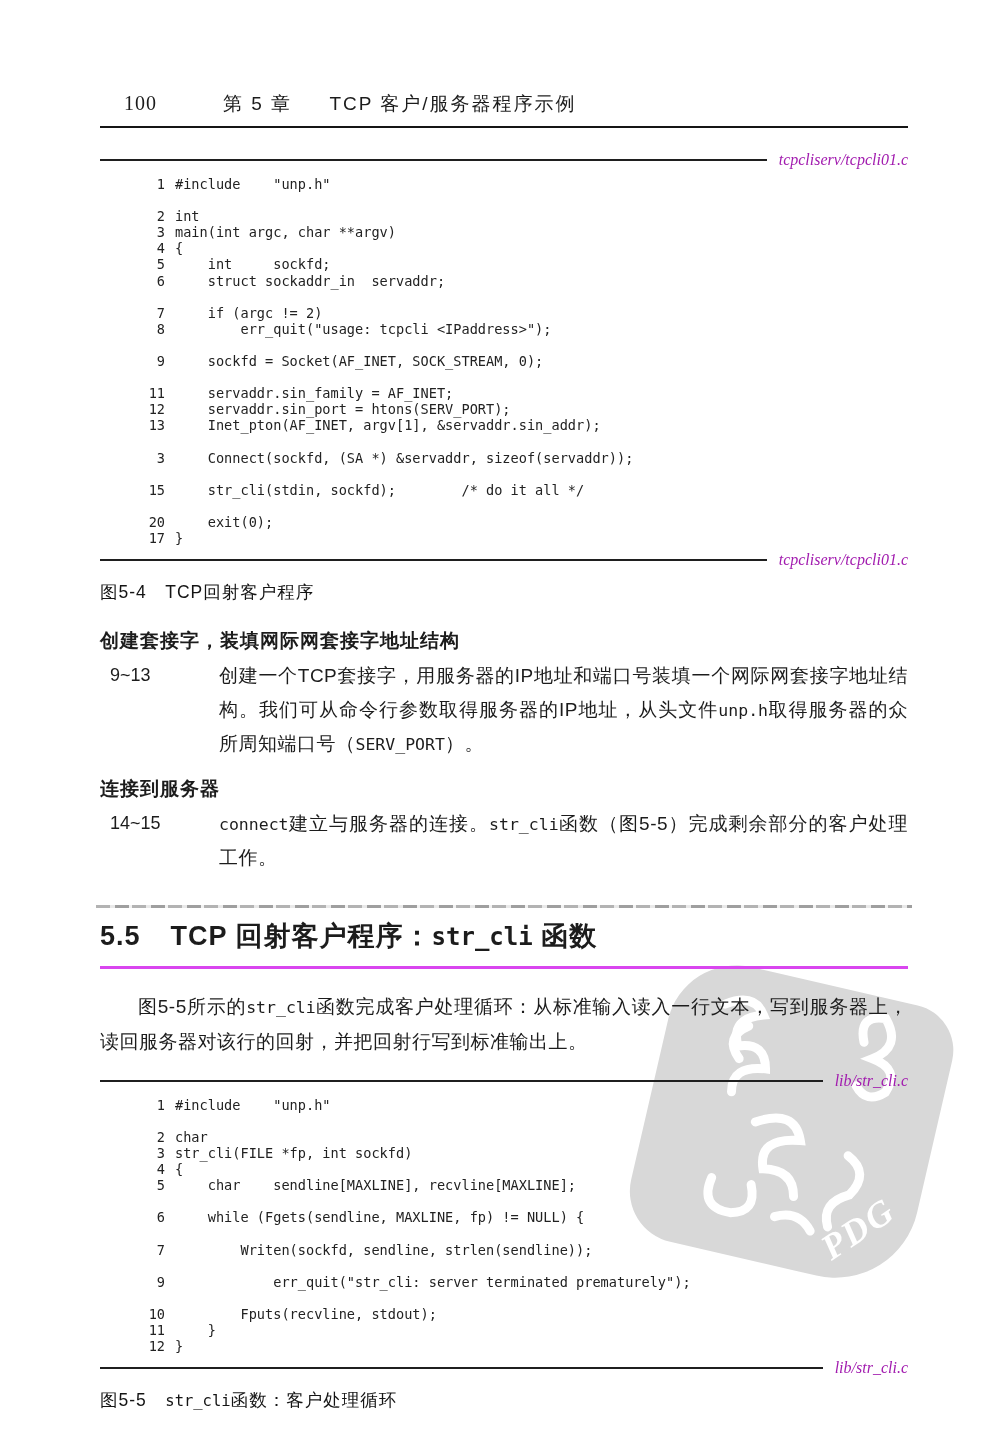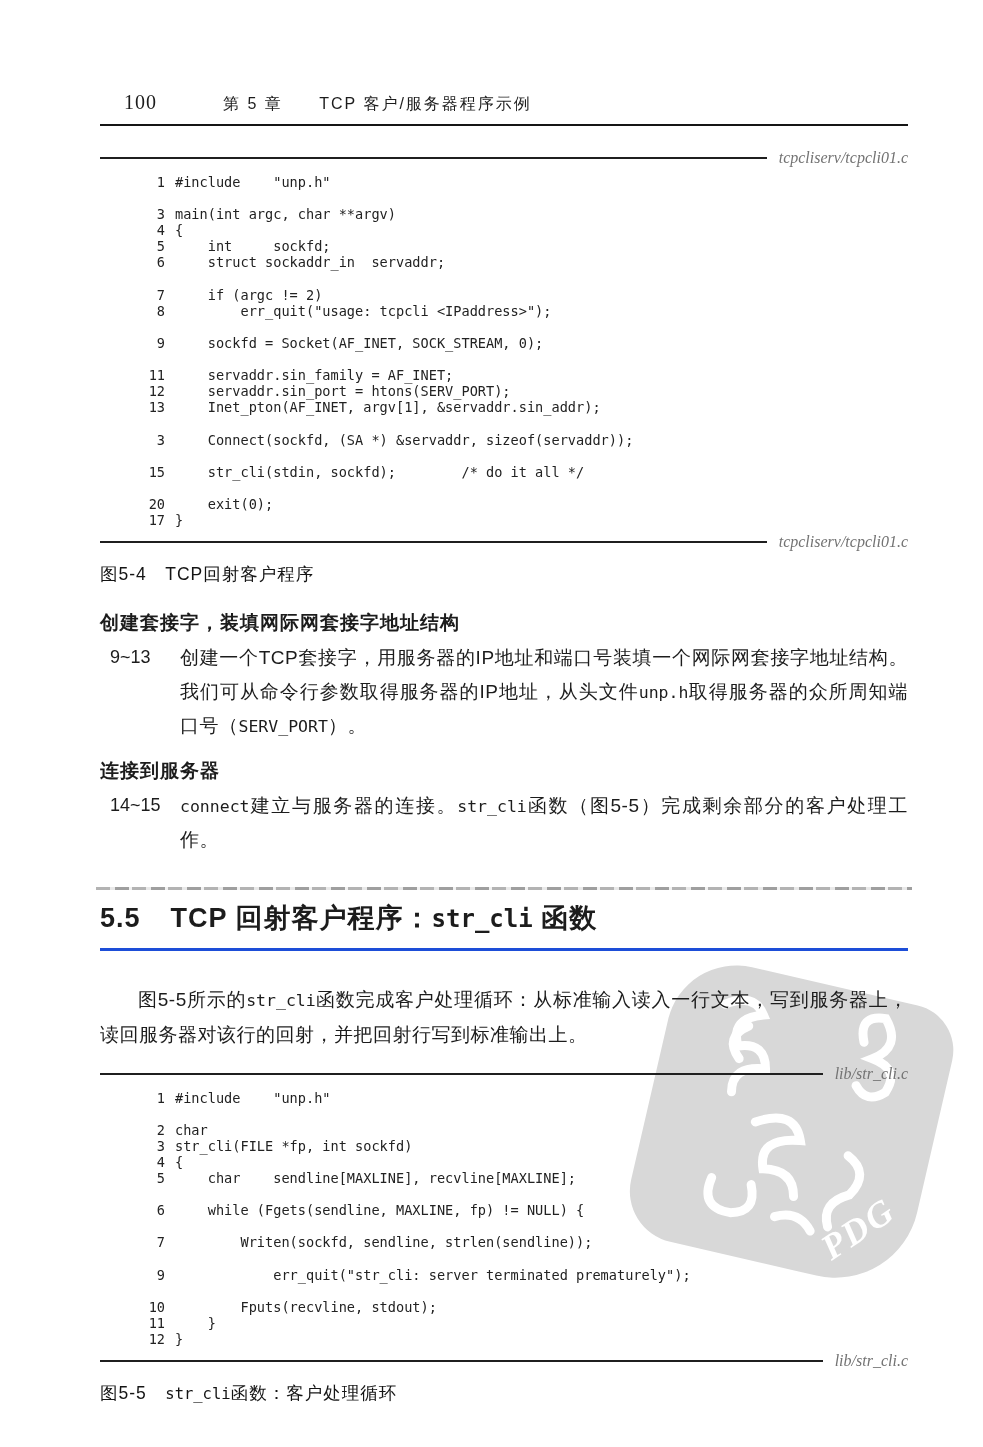--- a/index.html
+++ b/index.html
@@ -22,34 +22,34 @@
     margin-top:84px;
     display:flex; align-items:baseline;
     border-bottom:2px solid #151515;
     padding-bottom:9px;
   }
   .page-num {
     font-family:"Liberation Serif", serif;
     font-size:20px; margin-left:24px; margin-right:66px;
     letter-spacing:1px;
   }
-  .chapter-title { font-size:16px; letter-spacing:2px; }
+  .chapter-title { font-size:19px; letter-spacing:2px; }
   .chapter-title .t2 { margin-left:30px; }
 
   
   .listing { margin-top:22px; }
   .listing-rule {
     display:flex; align-items:center; height:20px;
   }
   .listing-rule .rule {
     flex:1; height:2px; background:#1f1f1f;
   }
   .listing-rule .src {
     font-family:"Liberation Serif", serif;
-    font-style:italic; font-size:16px; color:#737373;
+    font-style:italic; font-size:16px; color:#a21caf;
     margin-left:12px; white-space:nowrap;
   }
   .code-block { padding:6px 0 4px 37px; }
   .code-line {
     height:16.1px; line-height:16.1px;
     font-family:"DejaVu Sans Mono", monospace;
     font-size:13.6px; color:#222;
     white-space:pre;
   }
   .code-line .ln {
@@ -68,49 +68,49 @@
     font-size:19px; font-weight:bold; letter-spacing:1px;
     margin-top:10px; line-height:33px;
   }
   .note-row { display:flex; margin-top:2px; }
   .note-label {
     flex:0 0 80px; padding-left:10px;
     font-size:18px; line-height:33px;
   }
   .note-body {
     flex:1; font-size:19px; line-height:33.5px;
-    text-align:justify; letter-spacing:0.5px;
+    text-align:justify; letter-spacing:0.5px;margin-left:39px;
   }
   .mono {
     font-family:"DejaVu Sans Mono", monospace;
     font-size:16.5px; letter-spacing:0;
   }
 
   
   .section-heading {
     margin-top:34px;
-    border-bottom:3px solid #1d4ed8;
+    border-bottom:3px solid #d946ef;
     padding:9px 0 12px 0;
     position:relative;
     display:flex; align-items:baseline;
     font-weight:bold; font-size:27px; letter-spacing:1px;
   }
   .section-heading::before {
     content:""; position:absolute; left:-4px; right:-4px; top:-4px; height:3px;
     background:repeating-linear-gradient(90deg,#b3b3b3 0 14px,#e9e9e9 14px 19px,#9f9f9f 19px 33px,#f2f2f2 33px 36px);
   }
   .sec-num { margin-right:30px; }
   .sec-title .mono-bold {
     font-family:"DejaVu Sans Mono", monospace;
     font-weight:bold; font-size:24px; letter-spacing:0;
   }
 
   
   .intro-para {
-    margin-top:32px;
+    margin-top:21px;
     font-size:19px; line-height:34px;
     text-align:justify; letter-spacing:0.5px;
     text-indent:2em;
   }
 
   
   .watermark {
     position:absolute; left:648px; top:980px;
     width:286px; height:286px; z-index:0;
     background:#d8d8d8;
@@ -159,20 +159,21 @@
 
     <div class="listing">
       <div class="listing-rule">
         <span class="rule"></span>
         <span class="src">tcpcliserv/tcpcli01.c</span>
       </div>
       <div class="code-block">
 
       <div class="code-line"><span class="ln">1</span><span class="ct">#include    "unp.h"</span></div>
           <div class="code-line"><span class="ln"></span><span class="ct"></span></div>
+          <div class="code-line"><span class="ln">2</span><span class="ct">int</span></div>
           <div class="code-line"><span class="ln">3</span><span class="ct">main(int argc, char **argv)</span></div>
           <div class="code-line"><span class="ln">4</span><span class="ct">{</span></div>
           <div class="code-line"><span class="ln">5</span><span class="ct">    int     sockfd;</span></div>
           <div class="code-line"><span class="ln">6</span><span class="ct">    struct sockaddr_in  servaddr;</span></div>
           <div class="code-line"><span class="ln"></span><span class="ct"></span></div>
           <div class="code-line"><span class="ln">7</span><span class="ct">    if (argc != 2)</span></div>
           <div class="code-line"><span class="ln">8</span><span class="ct">        err_quit("usage: tcpcli &lt;IPaddress&gt;");</span></div>
           <div class="code-line"><span class="ln"></span><span class="ct"></span></div>
           <div class="code-line"><span class="ln">9</span><span class="ct">    sockfd = Socket(AF_INET, SOCK_STREAM, 0);</span></div>
           <div class="code-line"><span class="ln"></span><span class="ct"></span></div>

